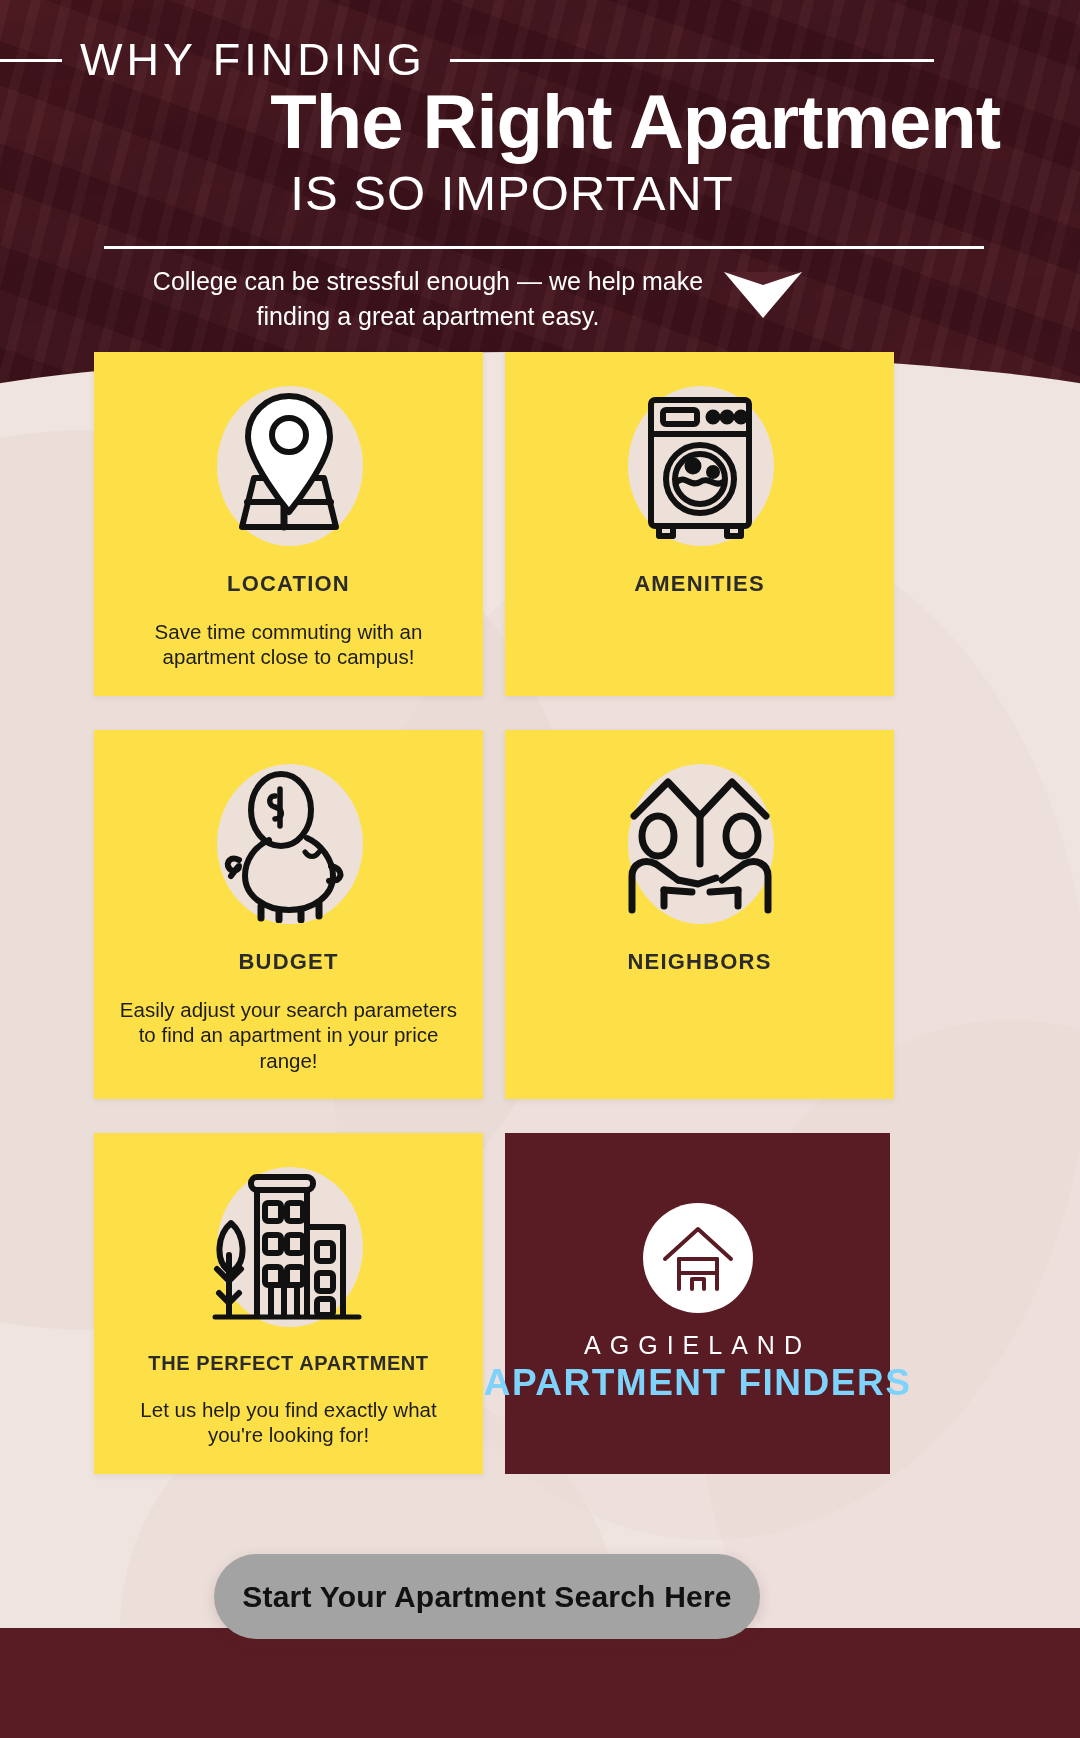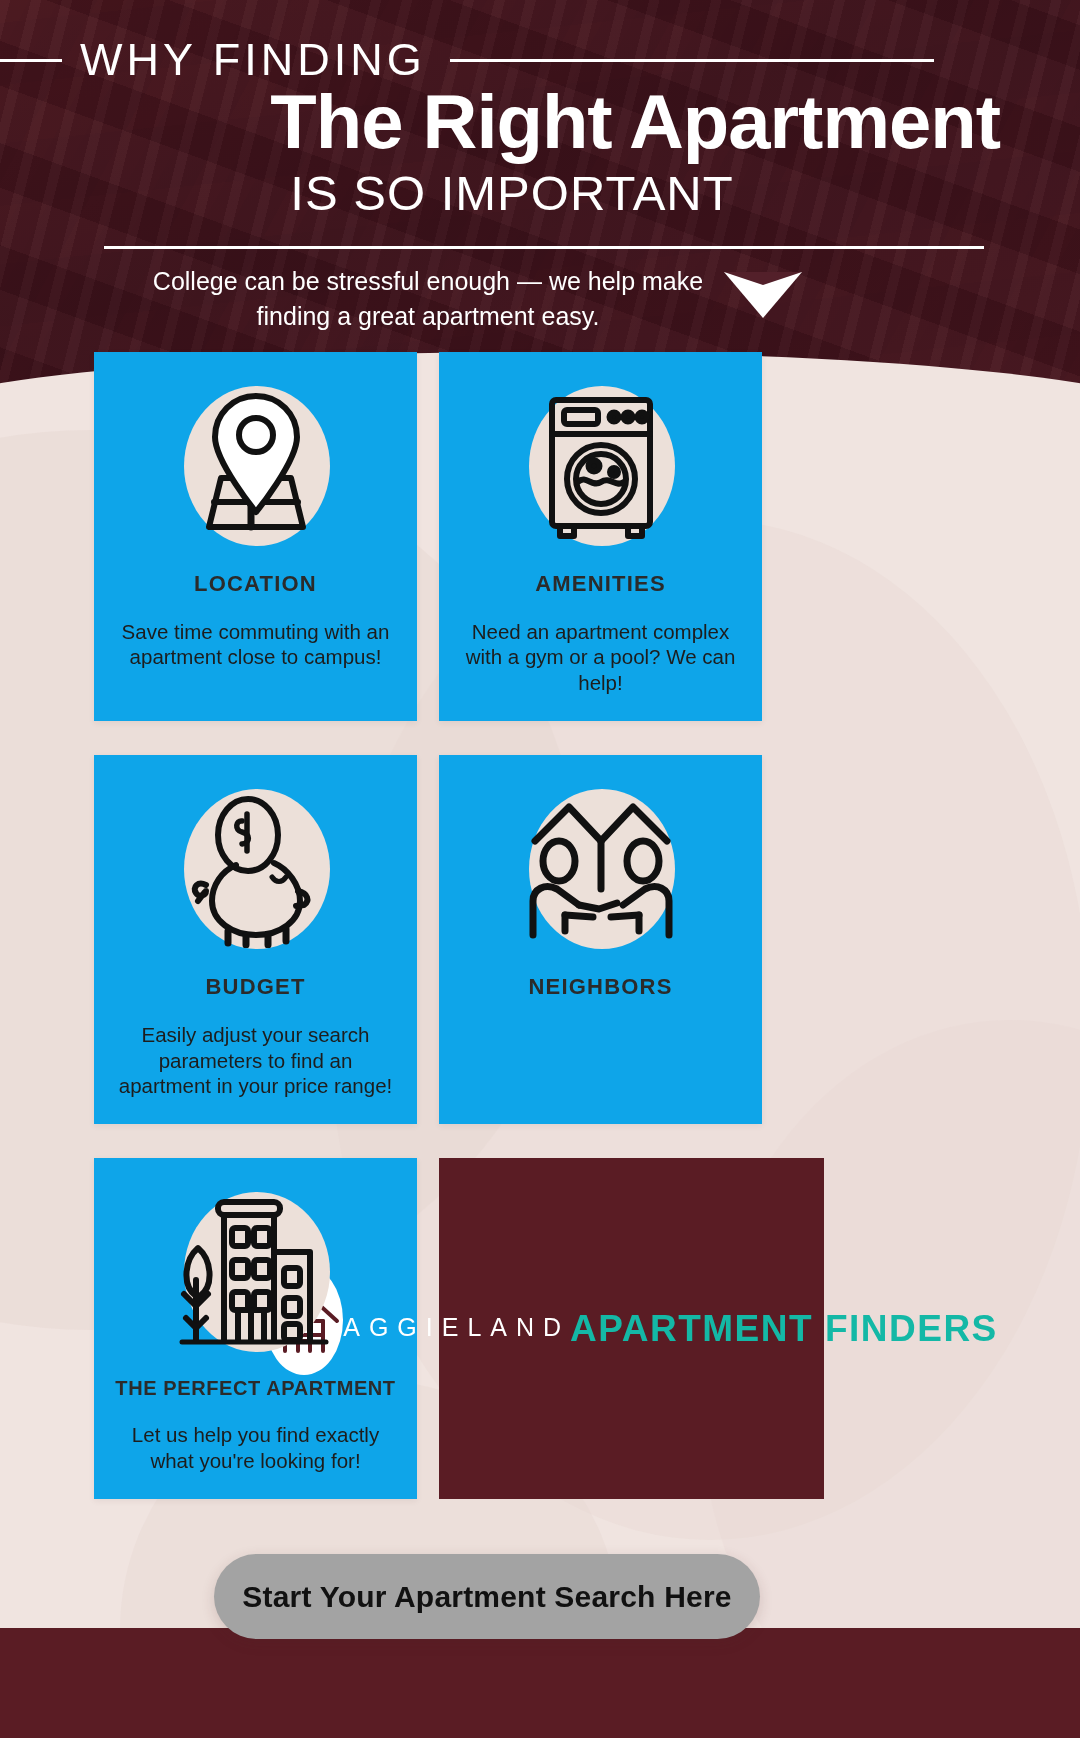--- a/index.html
+++ b/index.html
@@ -95,21 +95,21 @@
     border-right:39px solid transparent;
     border-top:13px solid #53202a;
   }
 
   
   .grid{
     position:absolute; left:94px; top:352px; width:892px;
   }
   .row{ display:flex; gap:22px; margin-bottom:34px; }
   .card{
-    width:323px; background:#0ea5e9;
+    width:389px; background:#fde047;
     box-shadow:0 2px 6px rgba(90,50,45,.08);
     padding:22px 18px 26px;
     display:flex; flex-direction:column; align-items:center;
   }
   .icon-wrap{
     position:relative; width:175px; height:175px;
     display:flex; align-items:center; justify-content:center;
     margin-top:6px;
   }
   .icon-blob{
@@ -124,34 +124,34 @@
   }
   .card-title.small{ font-size:20px; letter-spacing:.6px;margin-top:16px; }
   .card-desc{
     margin-top:22px; font-size:20.5px; line-height:1.24;
     color:#1d1d1d; text-align:center; max-width:345px;
   }
 
   
   .logo-card{
     width:385px; background:#5a1c24;
-    display:flex; flex-direction:row; align-items:center; justify-content:center;
+    display:flex; flex-direction:column; align-items:center; justify-content:center;
     padding:40px 20px;
   }
   .logo-mark{
     width:110px; height:110px; border-radius:50%; background:#fff;
     display:flex; align-items:center; justify-content:center;
     margin-bottom:18px;
   }
   .logo-word{
     font-size:25px; letter-spacing:9px; color:#fff; font-weight:400;
     text-align:center; margin-bottom:2px;
   }
   .logo-word2{
-    font-size:37px; letter-spacing:1.5px; color:#14b8a6; font-weight:bold;
+    font-size:37px; letter-spacing:1.5px; color:#7dd3fc; font-weight:bold;
     text-align:center; white-space:nowrap;
   }
 
   
   .footer-band{
     position:absolute; left:0; bottom:0; width:1080px; height:110px; background:#5a1c24;
   }
   .cta{
     position:absolute; left:214px; bottom:99px; width:546px; height:85px;
     background:#a3a3a3; border-radius:44px;
@@ -231,21 +231,20 @@
               <circle cx="75" cy="89" r="25"></circle>
               <path d="M52 92 C60 84 66 98 75 92 C84 86 90 98 98 92"></path>
               <circle cx="68" cy="76" r="5.5" fill="#111"></circle>
               <circle cx="88" cy="82" r="4" fill="#111"></circle>
               <rect x="34" y="136" width="14" height="10"></rect>
               <rect x="102" y="136" width="14" height="10"></rect>
             </g>
           </svg>
         </div>
         <div class="card-title">AMENITIES</div>
-        <div class="card-desc">Need an apartment complex with a gym or a pool? We can help!</div>
       </div>
 
     </div>
 
     <div class="row">
 
       <div class="card">
         <div class="icon-wrap">
           <div class="icon-blob"></div>
           <svg width="160" height="155" viewBox="0 0 160 155">

